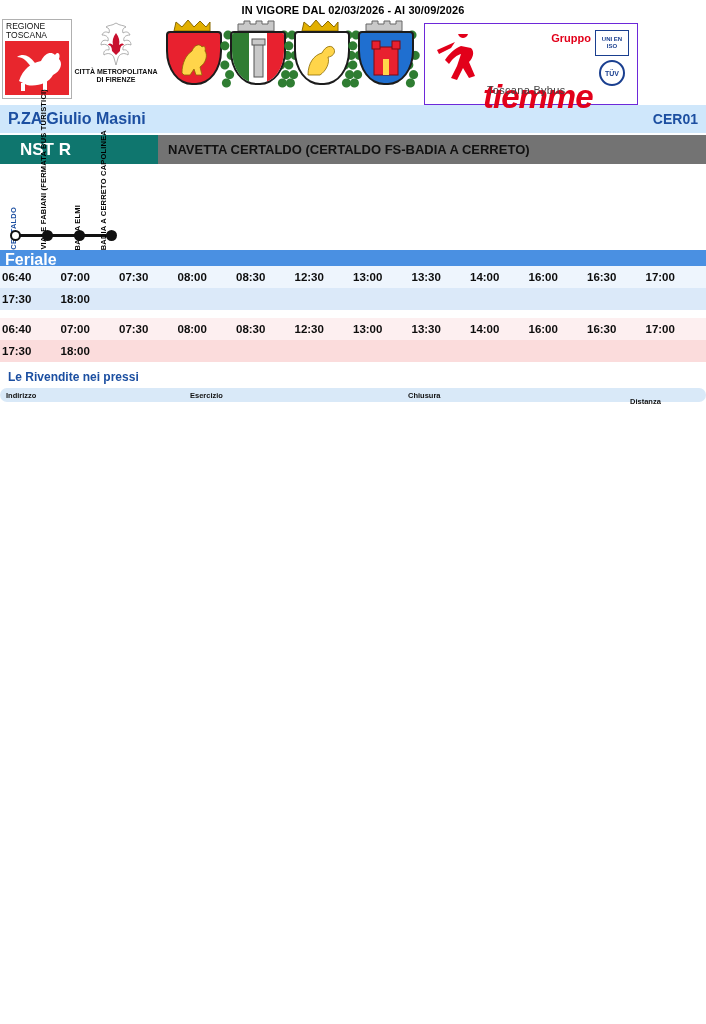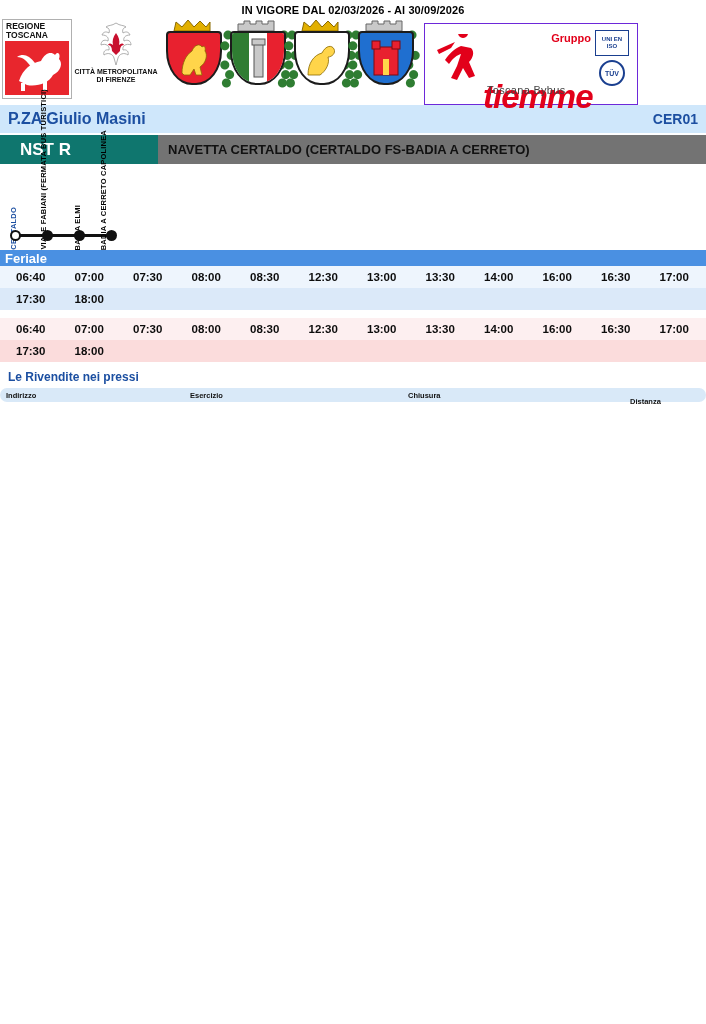--- a/index.html
+++ b/index.html
@@ -52,21 +52,21 @@
     width: 70px;
     height: 80px;
     border: 1px solid #b0b0b0;
     background: #fff;
     box-sizing: border-box;
     display: flex;
     flex-direction: column;
   }
   .rt-title {
     font-size: 8.5px;
-    font-weight: bold;
+    font-weight: normal;
     line-height: 9px;
     padding: 2px 3px 1px 3px;
     color: #111;
   }
   .rt-img {
     flex: 1;
     margin: 0 2px 3px 2px;
     background: #e8262d;
     position: relative;
     overflow: hidden;
@@ -304,39 +304,39 @@
     box-sizing: border-box;
   }
   .node.open {
     background: #fff;
     border: 2.5px solid #111;
   }
 
   
   .sec-head {
     color: #fff;
-    font-size: 13px;
+    font-size: 16px;
     font-weight: bold;
     padding: 1px 5px 2px 5px;
     height: 16px;
     box-sizing: border-box;
   }
   .sec-head.feriale { background: #4a90e2; }
   .sec-head.festivo { background: #ee1c25; }
 
   .times-row {
     display: flex;
     height: 22px;
     align-items: stretch;
   }
   .time-cell {
     width: 58.5px;
     display: flex;
     align-items: center;
-    padding-left: 16px;
+    padding-left: 2px;
     font-size: 11.5px;
     font-weight: bold;
     box-sizing: border-box;
     color: #0d0d0d;
   }
   .row-a.feriale { background: #eef5fd; }
   .row-b.feriale { background: #dbe9f9; }
   .row-a.festivo { background: #fdeff0; }
   .row-b.festivo { background: #fbdcdc; }
 

